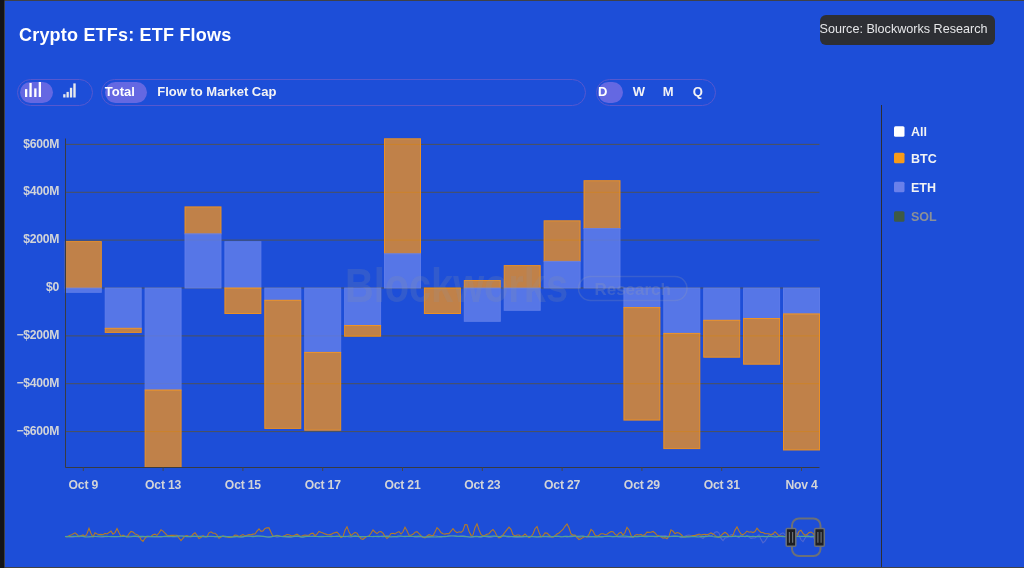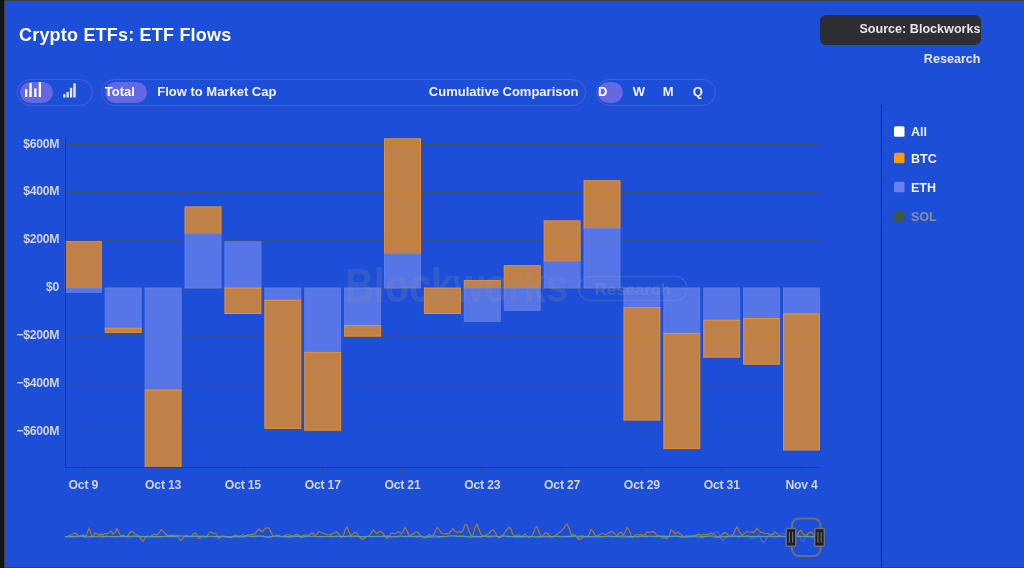--- a/index.html
+++ b/index.html
@@ -1,39 +1,38 @@
 <!DOCTYPE html>
 <html><head><meta charset="utf-8">
 <style>
 html,body{margin:0;padding:0;width:1024px;height:568px;background:#131418;overflow:hidden}
 *{box-sizing:border-box;font-family:"Liberation Sans",sans-serif}
 #card{transform:translateZ(0);will-change:transform;position:absolute;left:4px;top:0;width:1024px;height:568px;background:#1d4ed8;border:1px solid #3f4147;border-radius:1px;overflow:hidden}
 #title{position:absolute;left:14px;top:23.5px;font-size:18px;font-weight:bold;color:#fff;letter-spacing:.2px}
-#src{position:absolute;left:814.5px;top:14px;width:161px;height:29.5px;background:#2d2f34;border-radius:6px;color:#e6e7e9;font-size:12.6px;font-weight:bold;text-align:right;line-height:29.5px}
+#src{position:absolute;left:814.5px;top:14px;width:175px;height:29.5px;background:#2d2f34;border-radius:6px;color:#e6e7e9;font-size:12.6px;font-weight:normal;text-align:left;line-height:29.5px}
 .grp{position:absolute;top:77.5px;height:27px;border:1.5px solid #5558cf;border-radius:14px}
 .pill{position:absolute;top:2.6px;height:20.8px;background:#6468e2;border-radius:10.4px;color:#fff;font-size:13px;font-weight:bold;text-align:left}
 .tab{position:absolute;top:0;height:24px;line-height:24px;color:#f3f3f5;font-size:13px;font-weight:bold;transform:translateX(-50%);white-space:nowrap}
 #chart{position:absolute;left:0;top:0}
 </style></head>
 <body>
 <div id="card">
 <div id="title">Crypto ETFs: ETF Flows</div>
 <div id="src">Source: Blockworks Research</div>
 <div class="grp" style="left:11.5px;width:76px">
   <div class="pill" style="left:2.8px;width:33px"><svg width="26" height="18" viewBox="0 0 26 18">
 <rect x="5.0" y="7.1" width="2.3" height="7.9" fill="#fff"></rect>
 <rect x="9.4" y="1.0" width="2.3" height="14" fill="#fff"></rect>
 <rect x="14.2" y="6.4" width="2.3" height="8.6" fill="#fff"></rect>
 <rect x="18.7" y="0.0" width="2.3" height="15" fill="#fff"></rect>
 </svg></div>
 </div>
 <div class="grp" style="left:96px;width:484.5px">
   <div class="pill" style="left:2.8px;width:42px;line-height:20.8px">Total</div>
   <div class="tab" style="left:114.8px">Flow to Market Cap</div>
-  <div class="tab" style="left:401.6px">Cumulative Comparison</div>
 </div>
 <div class="grp" style="left:591px;width:120px">
   <div class="pill" style="left:1px;width:25px;line-height:20.8px">D</div>
   <div class="tab" style="left:41.8px">W</div>
   <div class="tab" style="left:71.2px">M</div>
   <div class="tab" style="left:100.8px">Q</div>
 </div>
 <svg id="chart" width="1024" height="568">
 <rect x="58.2" y="93.2" width="2.3" height="3.3" fill="#e8e9ec"></rect>
 <rect x="61.5" y="90.9" width="2.3" height="5.6" fill="#e8e9ec"></rect>

